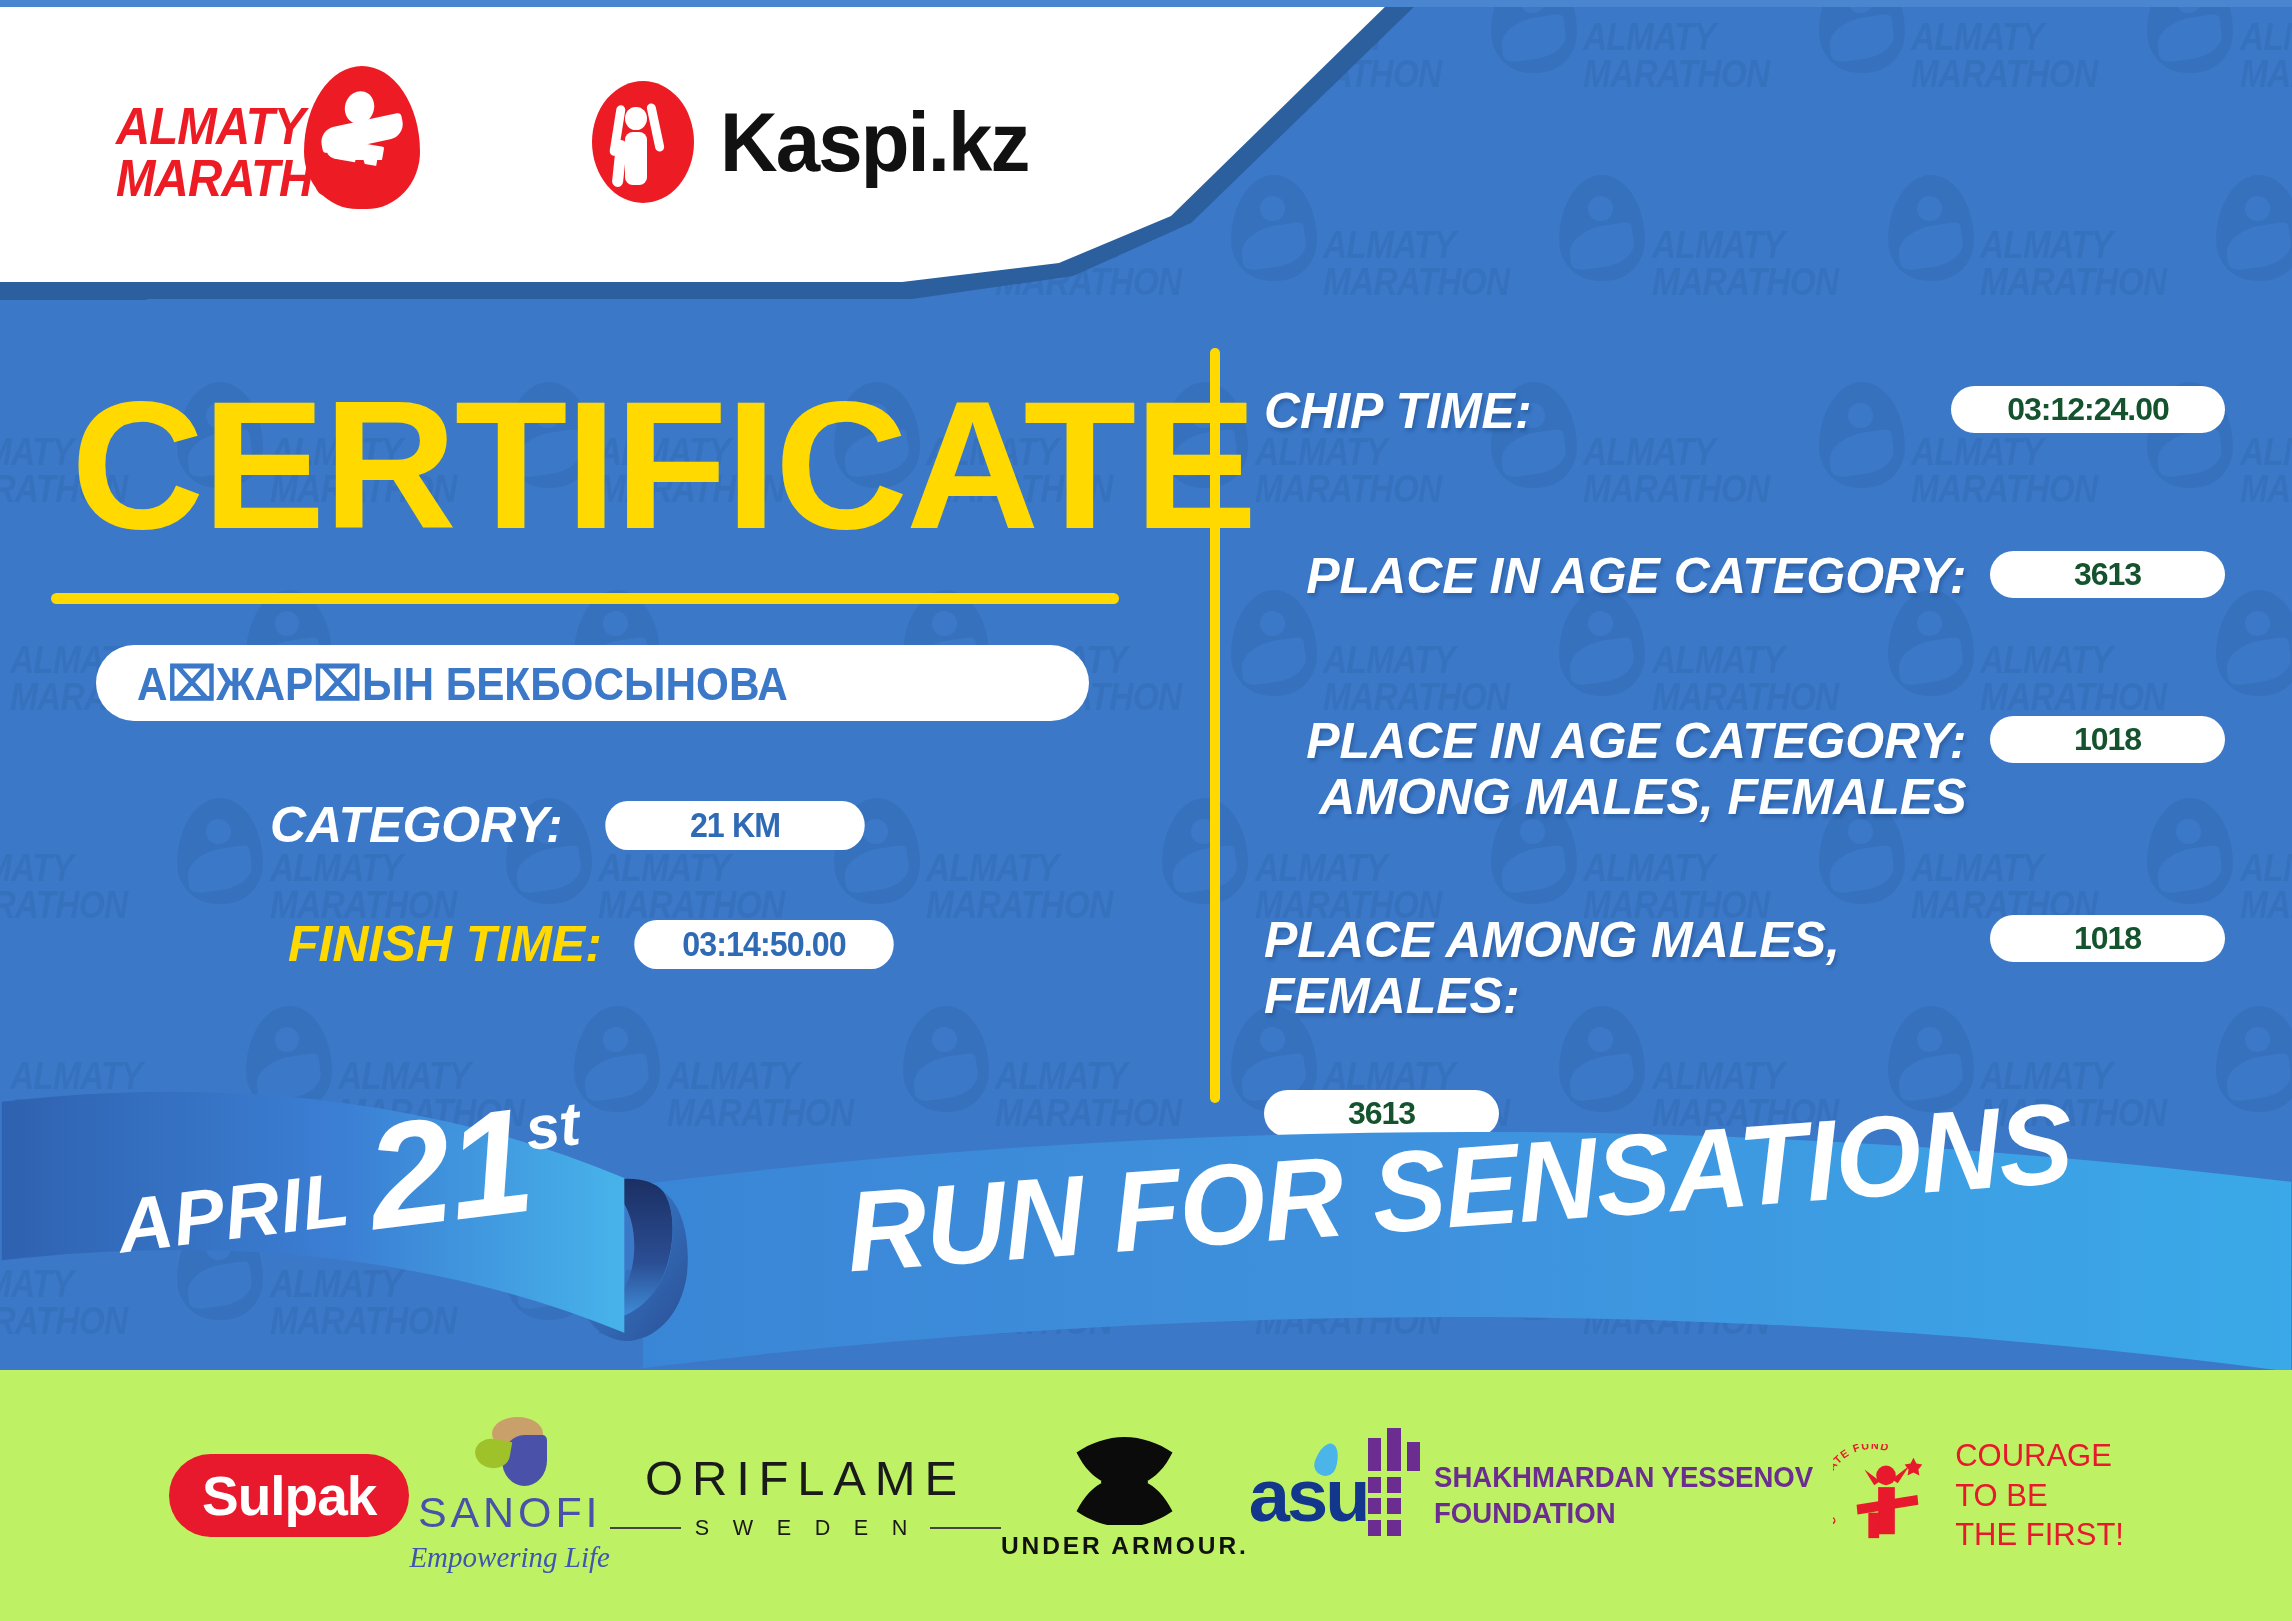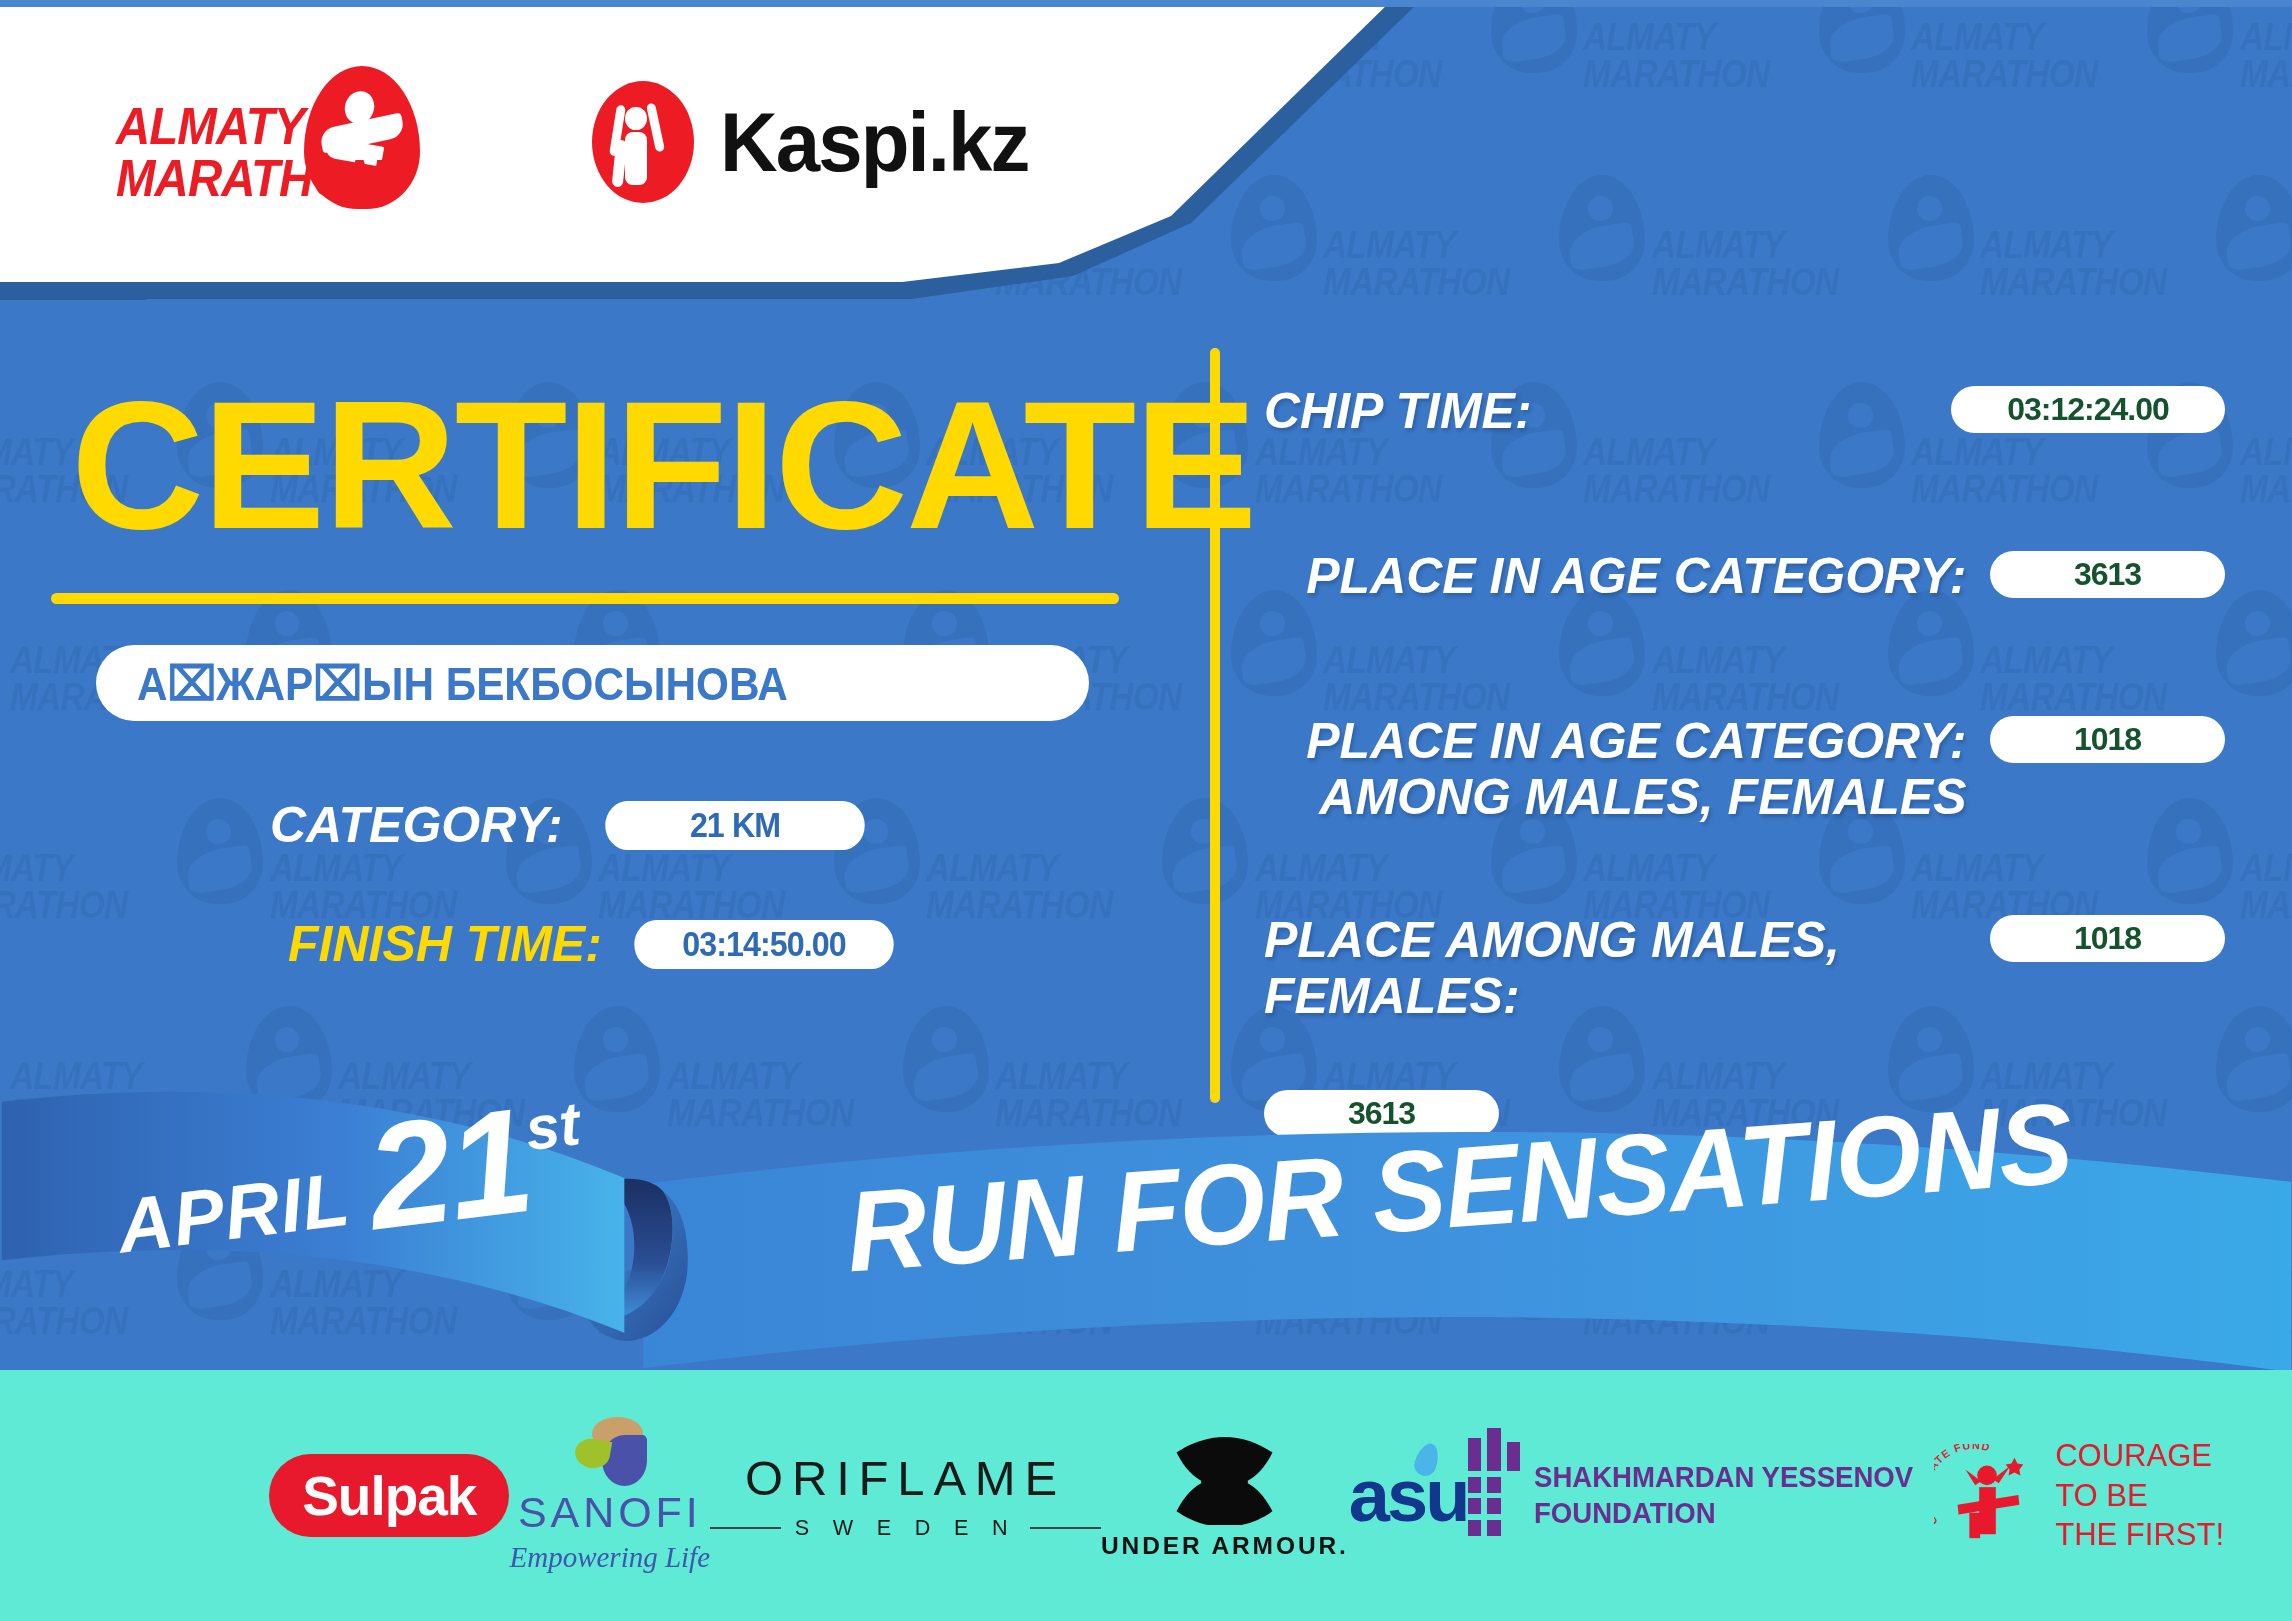--- a/index.html
+++ b/index.html
@@ -166,22 +166,22 @@
     color:#14532d;font-weight:bold;font-size:32px;letter-spacing:-1px;
     flex:none;margin-top:3.9px;
   }
 
   
   .ribbon-wrap{position:absolute;left:0;top:1088px;width:2293px;height:323px;z-index:34;}
 
   
   .footer{
     position:absolute;left:0;top:1370px;width:2293px;height:251px;
-    background:#5eead4;z-index:36;
-    display:flex;align-items:center;justify-content:flex-end;
+    background:#bef264;z-index:36;
+    display:flex;align-items:center;justify-content:center;
     padding:4px 69px;
   }
   .sp{display:flex;align-items:center;justify-content:center;flex-direction:column;}
 
   
   .sulpak{
     background:#e8192c;border-radius:45px;padding:9.8px 33px;
     color:#fff;font-weight:bold;font-size:55px;letter-spacing:-1px;
   }
   

